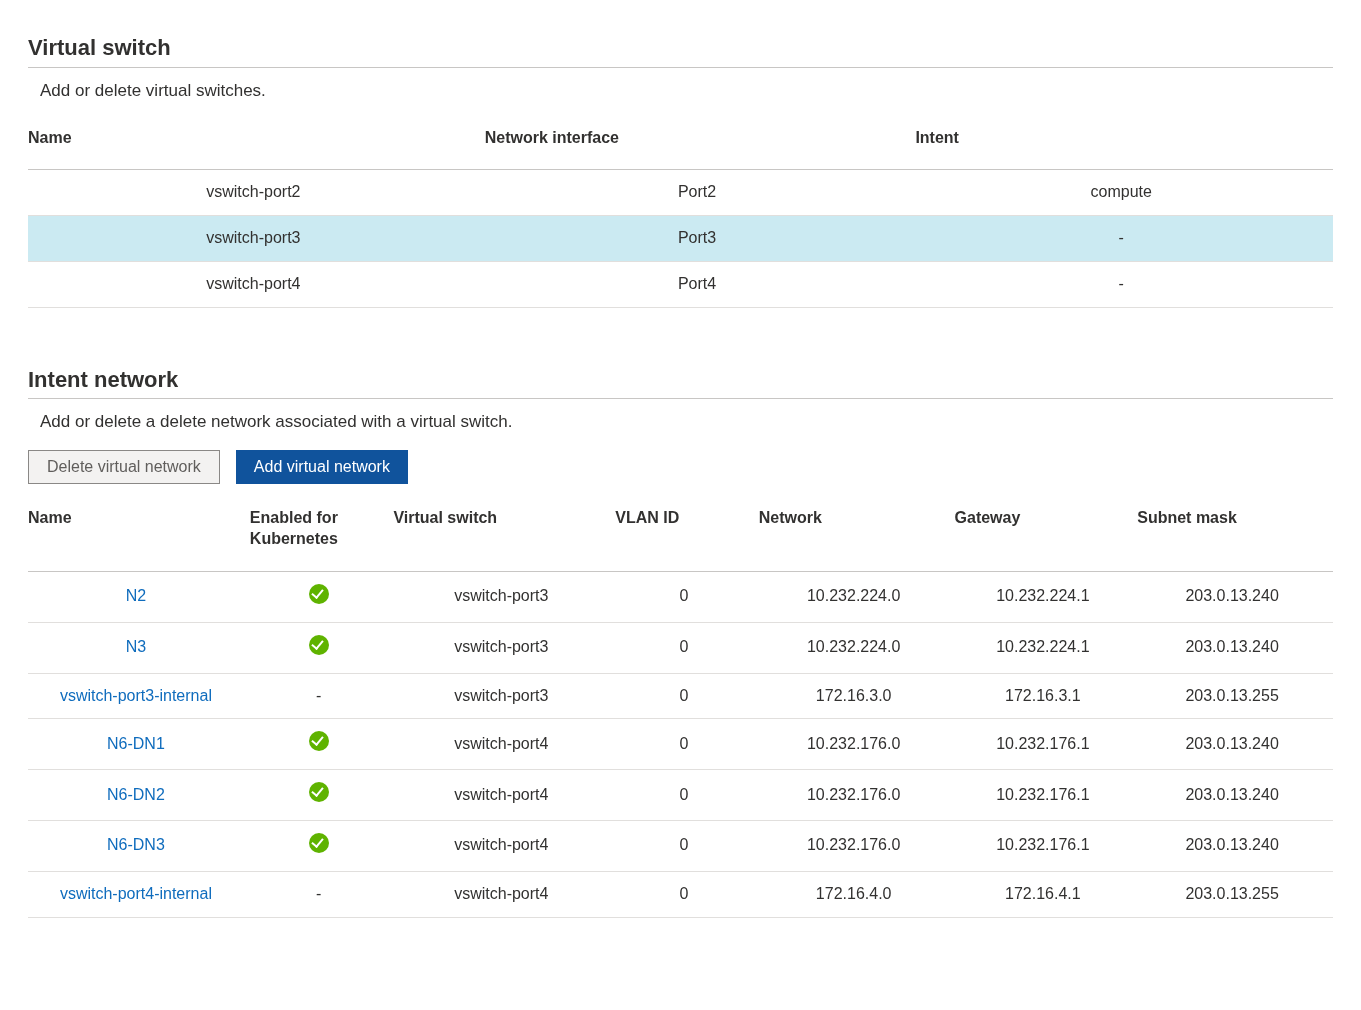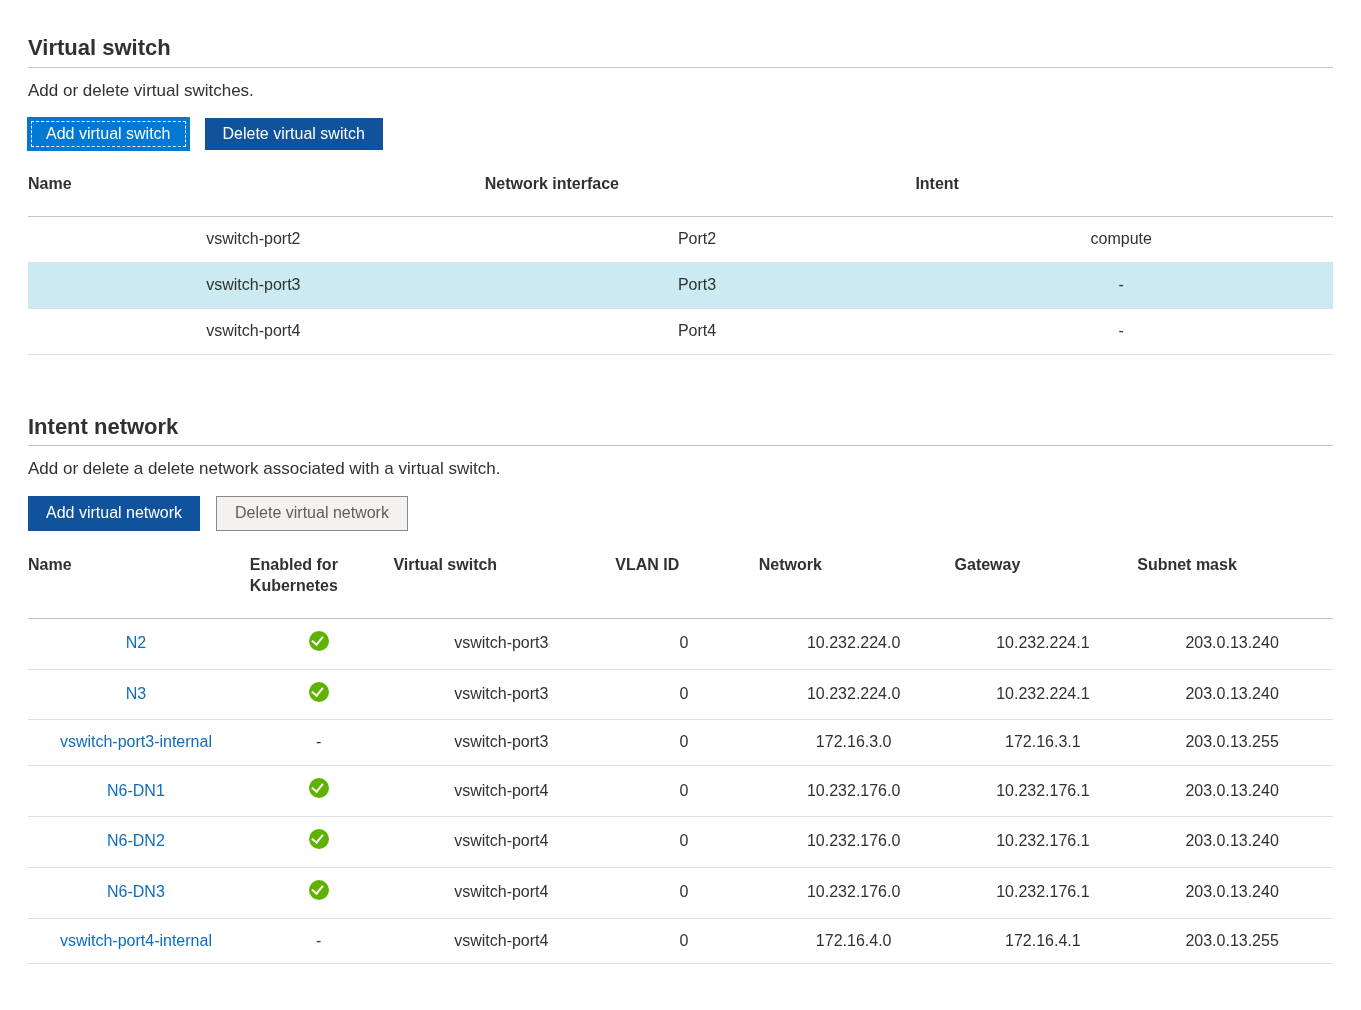--- a/index.html
+++ b/index.html
@@ -12,21 +12,21 @@
     --sep:#c8c6c4;
     --sep-light:#e1dfdd;
     --disabled:#605e5c;
   }
   html,body{margin:0;padding:0;background:#fff;color:var(--text);
     font-family:"Segoe UI","Segoe UI Web",-apple-system,BlinkMacSystemFont,Helvetica,Arial,sans-serif;
     font-size:14px;line-height:1.3;}
   .page{padding:16px 28px 40px 28px;min-width:1100px;}
   h2{font-size:22px;font-weight:600;margin:18px 0 2px 0;}
   .rule{border-bottom:1px solid var(--sep);margin-top:4px;margin-bottom:12px;}
-  .subtitle{font-size:17px;margin:0 0 16px 0;}
+  .subtitle{font-size:17px;margin:0 0 16px 12px;}
   .btn-row{display:flex;gap:16px;margin-bottom:14px;}
   button.cmd{
     font:inherit;font-size:16px;padding:6px 18px;border:none;cursor:pointer;
     background:var(--blue-dark);color:#fff;
   }
   button.primary{background:var(--blue);color:#fff;}
   button.focused{outline:1px dashed #fff;outline-offset:-4px;box-shadow:0 0 0 1px var(--blue);}
   button.disabled{background:#f3f2f1;color:var(--disabled);border:1px solid #8a8886;cursor:default;}
   table{width:100%;border-collapse:collapse;}
   th{text-align:left;font-weight:600;font-size:16px;padding:10px 6px 21px 0;
@@ -48,24 +48,20 @@
 </style>
 </head>
 <body>
 
 <div class="page">
 
   <h2>Virtual switch</h2>
   <div class="rule"></div>
   <p class="subtitle">Add or delete virtual switches.</p>
 
-  <div class="btn-row">
-    <button class="cmd primary focused">Add virtual switch</button>
-    <button class="cmd">Delete virtual switch</button>
-  </div>
 
   <table class="sw">
     <colgroup>
         <col class="c1">
         <col class="c2">
         <col class="c3">
       </colgroup>
     <thead>
       <tr>
         <th>Name</th>
@@ -92,22 +88,22 @@
       </tbody>
   </table>
 
   <div class="section-gap"></div>
 
   <h2>Intent network</h2>
   <div class="rule"></div>
   <p class="subtitle">Add or delete a delete network associated with a virtual switch.</p>
 
   <div class="btn-row">
+    <button class="cmd disabled">Delete virtual network</button>
     <button class="cmd">Add virtual network</button>
-    <button class="cmd disabled">Delete virtual network</button>
   </div>
 
   <table class="vn">
     <colgroup>
         <col class="c1">
         <col class="c2">
         <col class="c3">
         <col class="c4">
         <col class="c5">
         <col class="c6">

